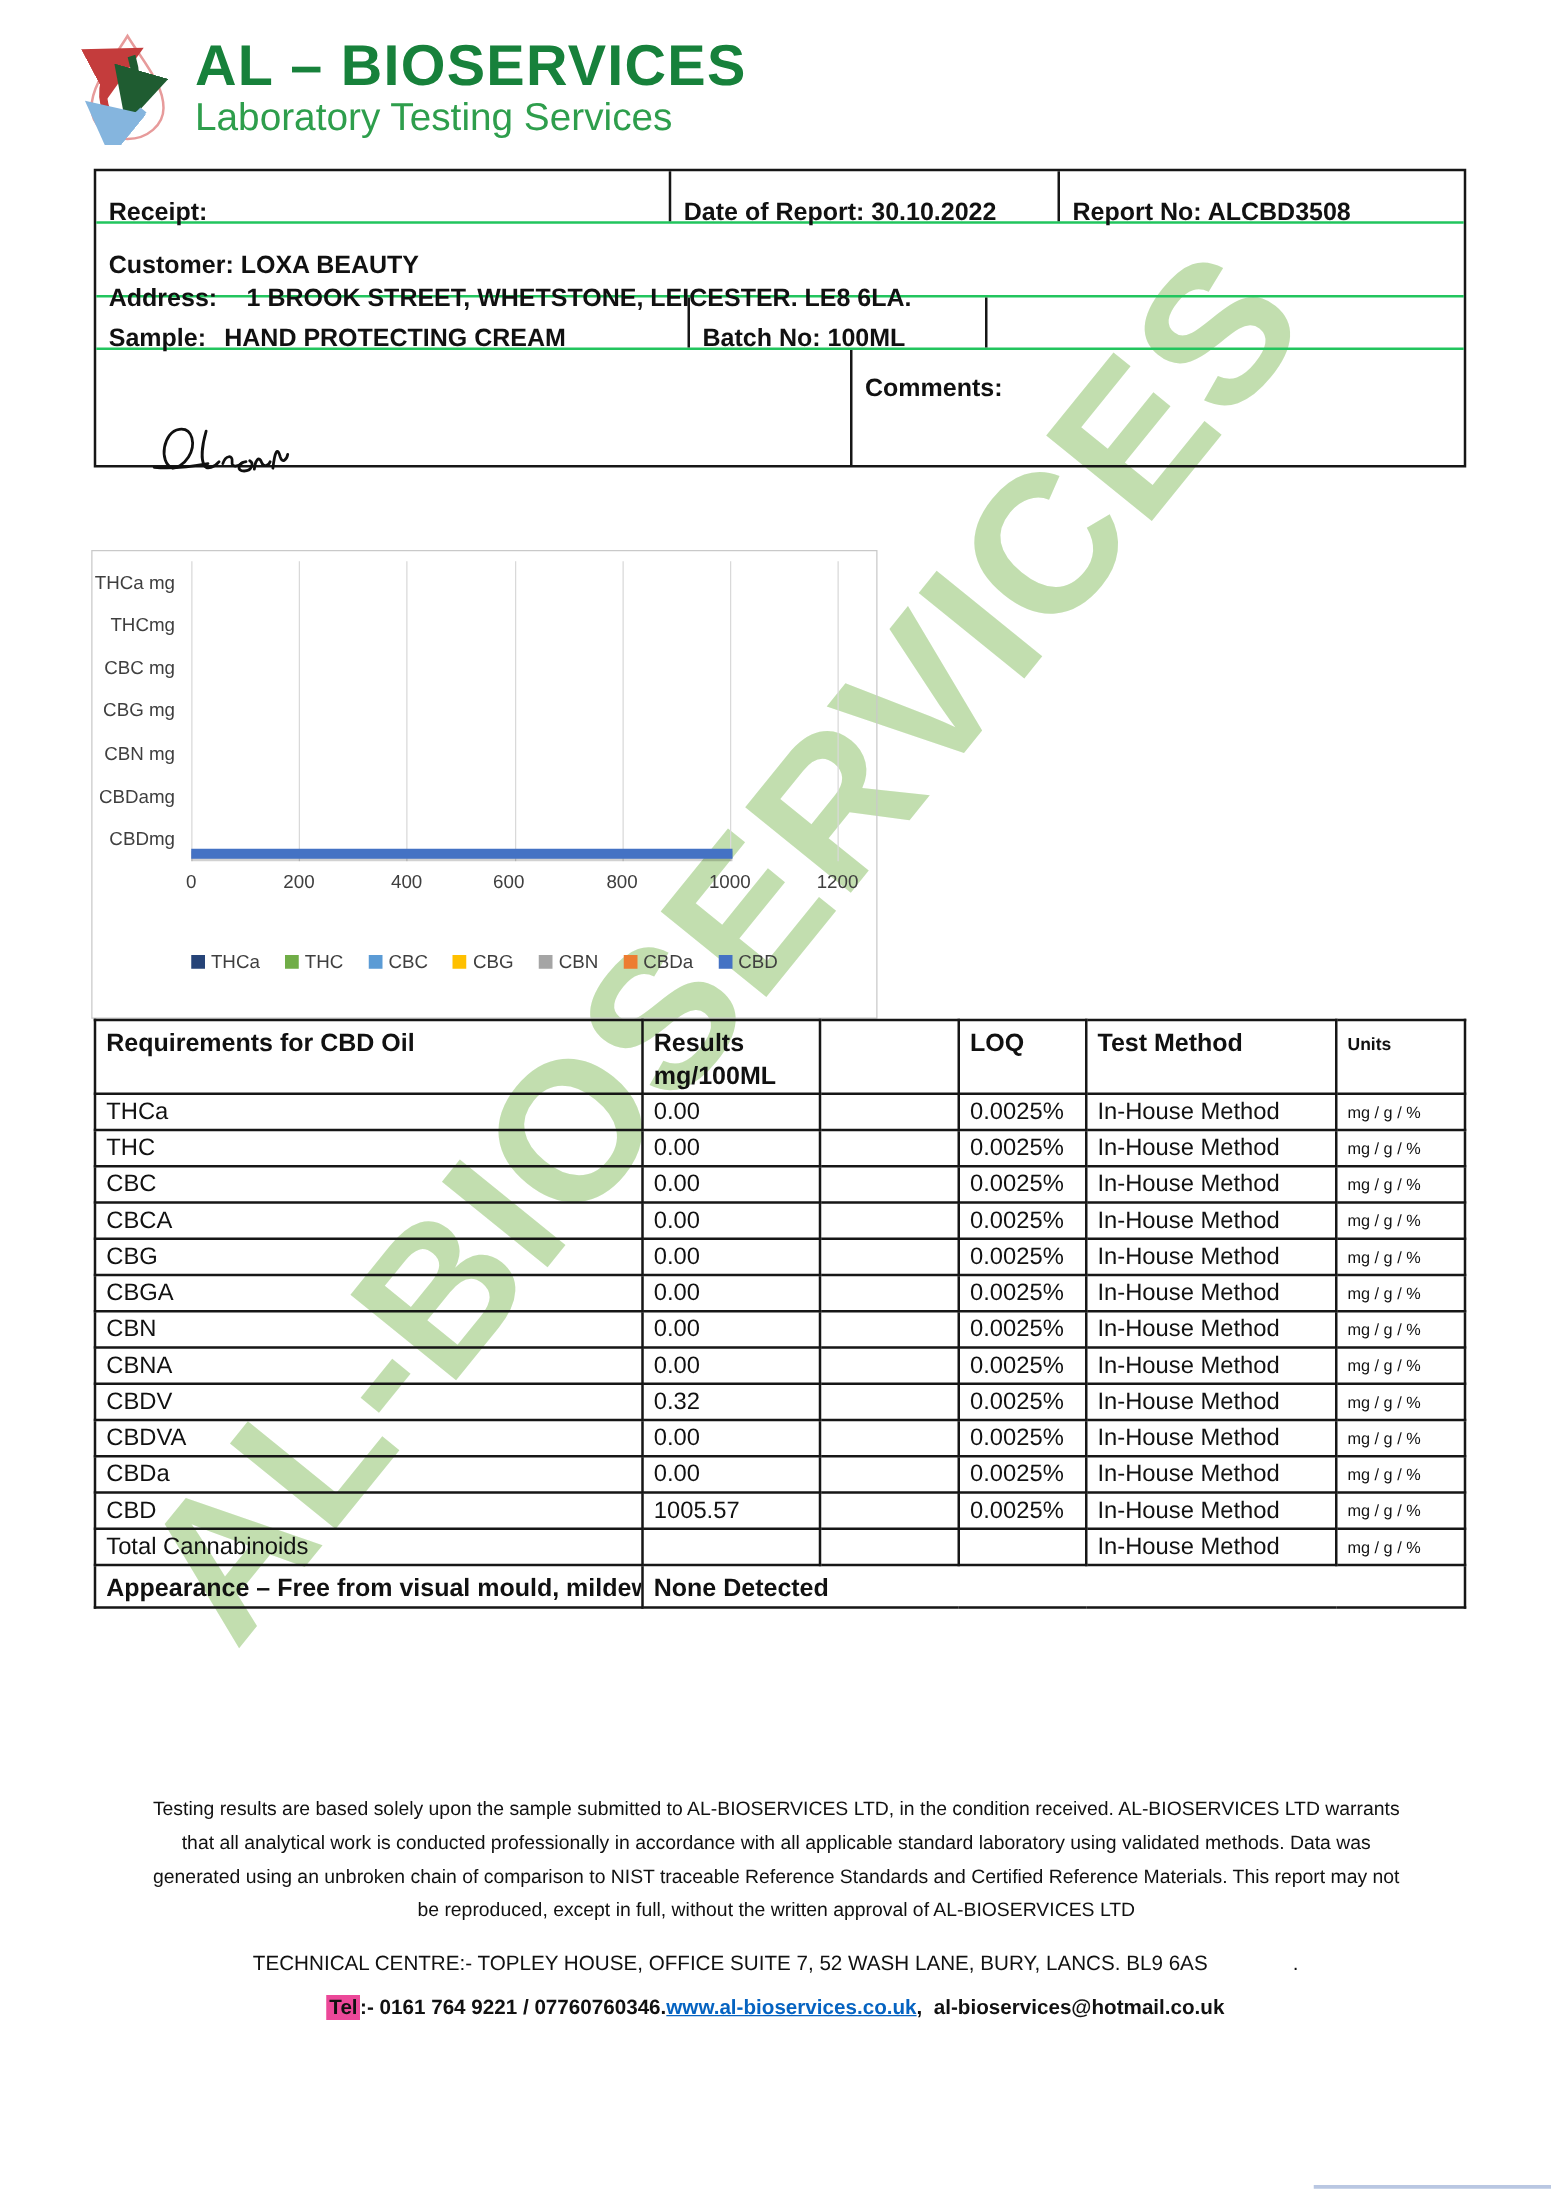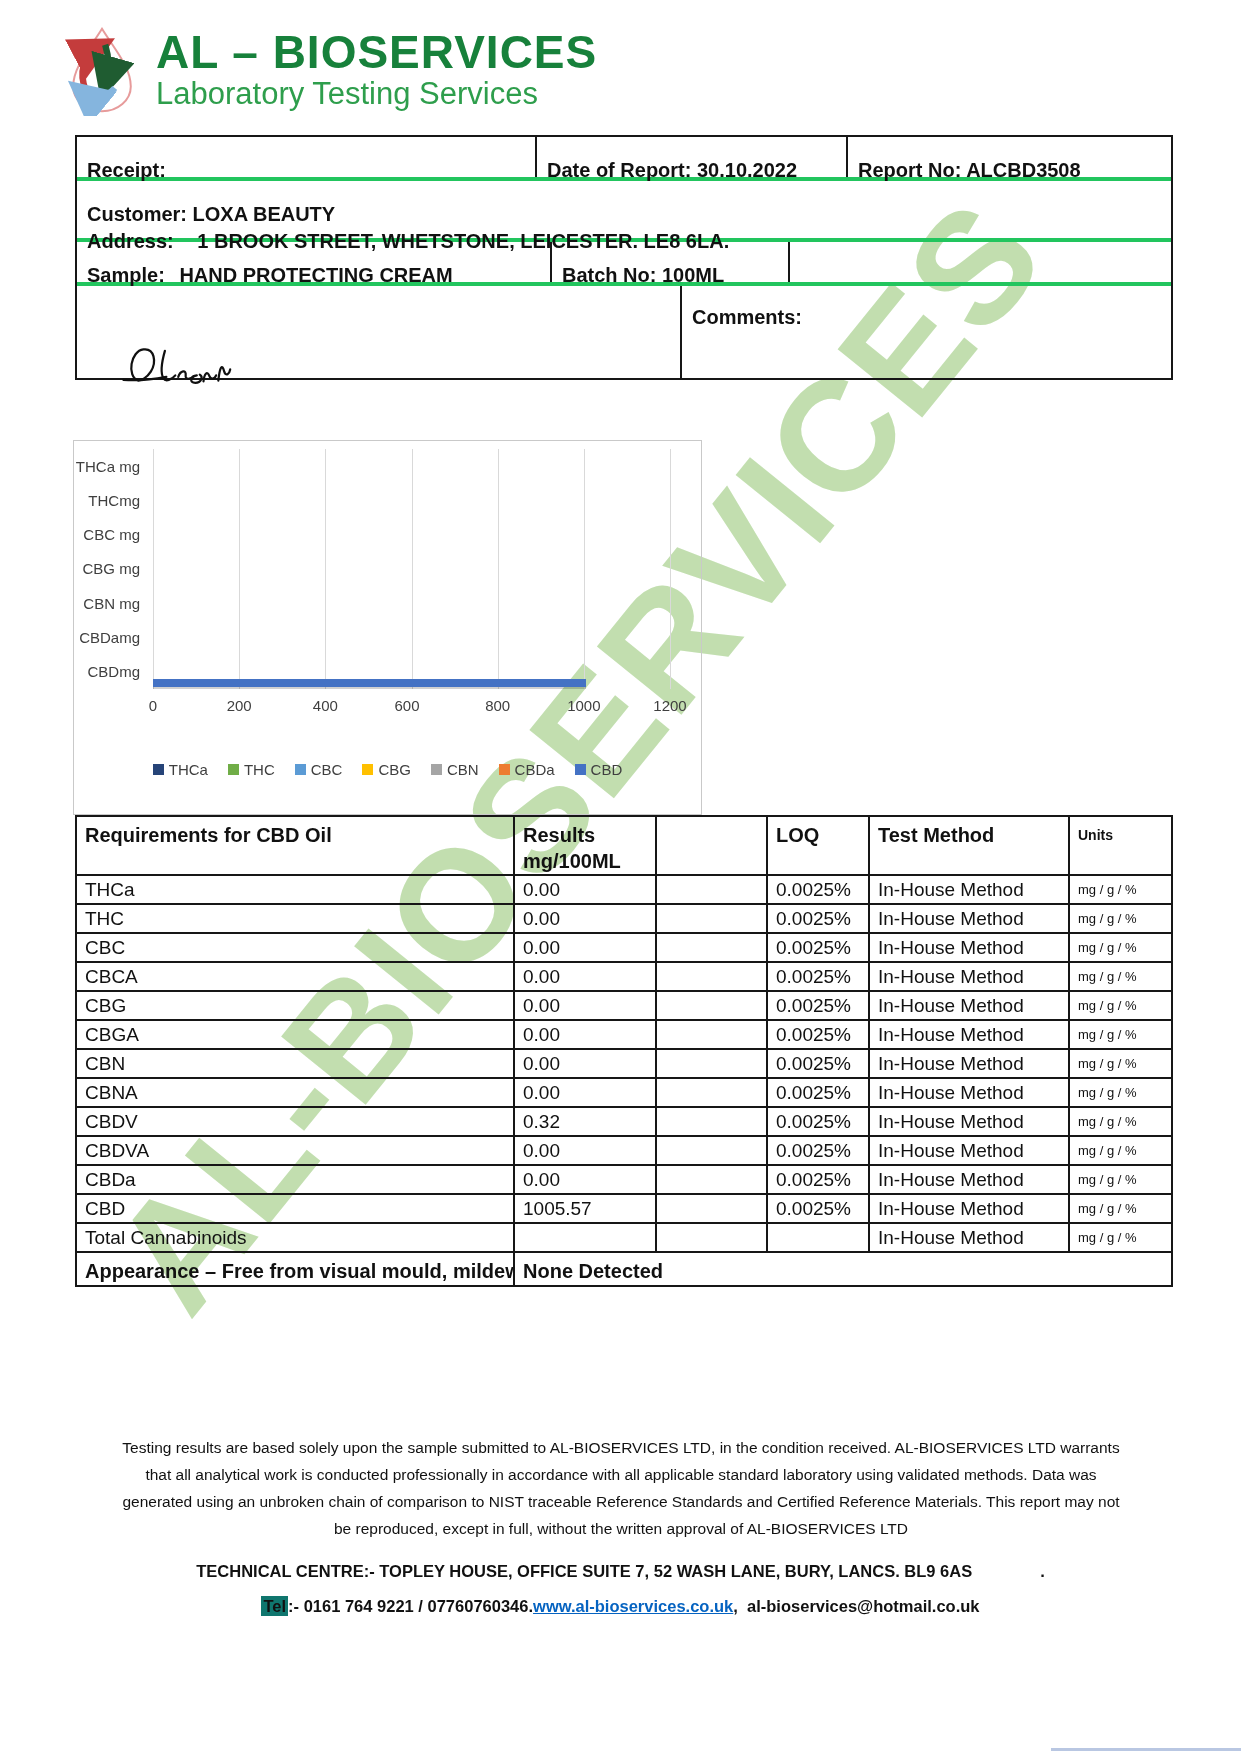--- a/index.html
+++ b/index.html
@@ -17,21 +17,21 @@
 
   
   .logo-row { position:absolute; left:62px; top:24px; display:flex; align-items:center; }
   .logo-mark { width:80px; height:92px; margin-right:14px; }
   .brand   { font-size:46px; font-weight:bold; letter-spacing:1px; line-height:48px; }
   .tagline { font-size:31px; line-height:36px; }
 
   
   .info { position:absolute; left:75px; top:135px; width:1094px; border:2px solid #161616;
           font-weight:bold; font-size:20px; }
-  .irow { display:flex; border-top:4px solid #22c55e; }
+  .irow { display:flex; border-top:2px solid #22c55e; }
   .irow:first-child { border-top:none; }
   .icell { border-left:2px solid #161616; padding:20px 10px; box-sizing:border-box; }
   .icell:first-child { border-left:none; }
   .r1 .icell { height:35px; line-height:27px; }
   .r2 .icell { height:57px; }
   .r3 .icell { height:34px; line-height:26px; }
   .r4 .icell { height:92px; }
   .two-line div { line-height:27px; }
   .sig-cell { position:relative; }
   .sig-text { width:480px; line-height:28px; }
@@ -68,25 +68,25 @@
                 white-space:normal; padding-top:4px; line-height:28px; }
   .app-label div { width:370px; }
 
   
   .approval { position:absolute; left:0; top:1338px; width:100%; display:flex;
               justify-content:center; align-items:center; gap:26px;
               font-size:20px; font-weight:bold; }
   .disclaimer { position:absolute; left:115px; top:1418px; width:1012px;
                 font-size:15.5px; line-height:27px; text-align:center; }
   .tech-centre { position:absolute; left:0; top:1545px; width:100%;
-                 text-align:center; font-size:16.5px; font-weight:bold; }
+                 text-align:center; font-size:16.5px; font-weight:normal; }
   .tech-dot { margin-left:68px; }
   .tel-line { position:absolute; left:0; top:1580px; width:100%;
               text-align:center; font-size:16.5px; font-weight:bold; }
-  .tel-hl { background:#0f766e; padding:1px 2px; }
+  .tel-hl { background:#ec4899; padding:1px 2px; }
   .weblink { color:#0563c1; text-decoration:underline; }
   .page-edge { position:absolute; right:0; bottom:4px; width:190px; height:3px;
                background:#b9c7e2; }
   .sig-stroke { fill:none; stroke:#101010; stroke-width:3; stroke-linecap:round; stroke-linejoin:round; }
 </style>
 </head>
 <body>
 
 <div class="page">
 

